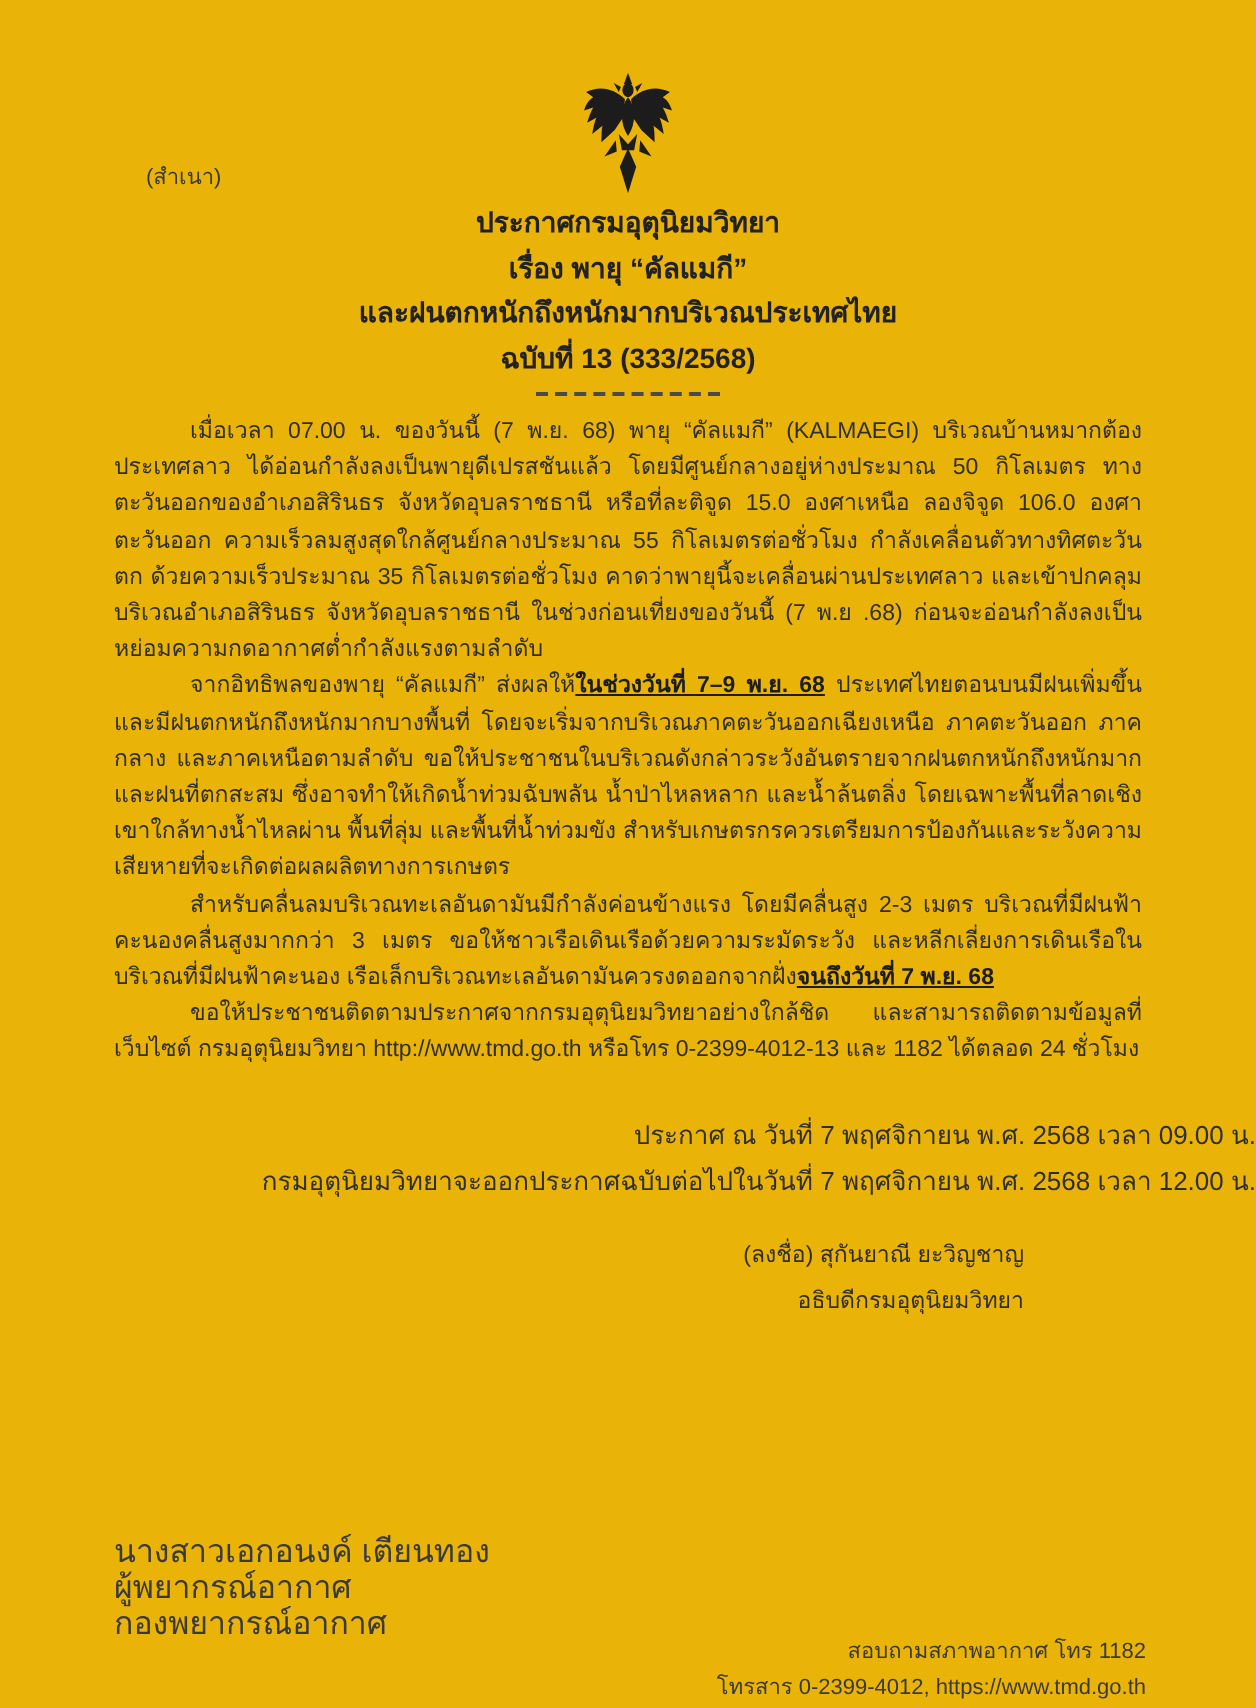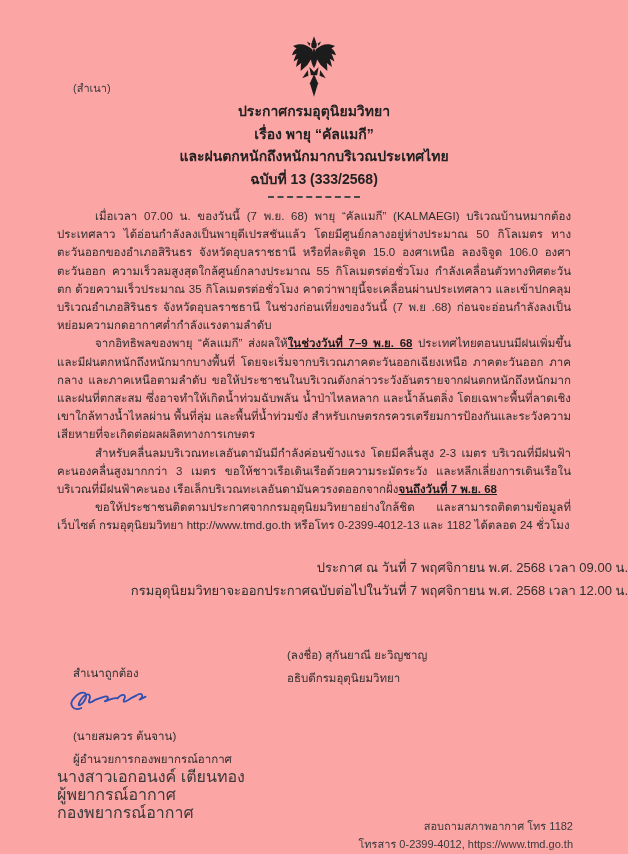--- a/index.html
+++ b/index.html
@@ -4,21 +4,21 @@
 <style>
   html,body{margin:0;padding:0;}
   body{
     background:#e8e8e8;
     font-family:"Liberation Sans","DejaVu Sans",sans-serif;
   }
   .page{
     position:relative;
     width:628px;height:854px;
     margin:0 auto;
-    background:#fca5a5;
+    background:#eab308;
     color:#2f2f2f;
     overflow:hidden;
   }
   .copy-label{
     position:absolute;left:73px;top:79px;
     font-size:11px;color:#3a3a3a;
   }
   .emblem{
     position:absolute;left:50%;top:33px;transform:translateX(-50%);
     width:46px;height:68px;
@@ -36,22 +36,22 @@
     position:absolute;top:207px;left:57px;width:514px;
     font-size:11.5px;line-height:18.2px;text-align:justify;
   }
   .body-text p{margin:0;text-indent:38px;}
   .body-text .bold{font-weight:700;color:#1d1d1d;text-decoration:underline;}
   .date-block{
     position:absolute;top:557px;left:0;width:100%;
     text-align:right;font-size:13px;line-height:22.5px;
   }
   .signatory-block{
-    position:absolute;top:644px;left:287px;width:225px;
-    text-align:left;font-size:11.5px;line-height:22.5px;
+    position:absolute;top:617px;left:287px;width:225px;
+    text-align:right;font-size:11.5px;line-height:22.5px;
   }
   .certification-block{
     position:absolute;left:73px;top:665px;
     font-size:11.5px;line-height:16px;
   }
   .certification-block .sig{display:block;margin:3px 0 4px -6px;}
   .certification-block .cert-name{margin-top:2px;}
   .certification-block .cert-pos{margin-top:7px;}
   .footer-left{
     position:absolute;left:57px;top:768px;
@@ -106,30 +106,20 @@
   <div class="date-block">
     <div>ประกาศ ณ วันที่ 7 พฤศจิกายน พ.ศ. 2568 เวลา 09.00 น.</div>
     <div>กรมอุตุนิยมวิทยาจะออกประกาศฉบับต่อไปในวันที่ 7 พฤศจิกายน พ.ศ. 2568 เวลา 12.00 น.</div>
   </div>
 
   <div class="signatory-block">
     <div>(ลงชื่อ) สุกันยาณี ยะวิญชาญ</div>
     <div>อธิบดีกรมอุตุนิยมวิทยา</div>
   </div>
 
-  <div class="certification-block">
-    <div>สำเนาถูกต้อง</div>
-    <span class="sig">
-      <svg viewBox="0 0 140 60" width="84" height="36" aria-hidden="true">
-        <path d="M24 40 C10 46 2 34 12 23 C22 12 36 11 31 24 C27 34 14 42 22 28 C31 13 42 15 37 27 C34 34 42 30 48 26 L60 22 C68 18 72 24 63 29 C72 26 78 22 84 24 C92 15 100 17 95 26 C92 33 100 28 106 24 L116 19 C124 13 130 20 121 26 L131 21" fill="none" stroke="#2d4faf" stroke-width="3" stroke-linecap="round" stroke-linejoin="round"></path>
-      </svg>
-    </span>
-    <div class="cert-name">(นายสมควร  ต้นจาน)</div>
-    <div class="cert-pos">ผู้อำนวยการกองพยากรณ์อากาศ</div>
-  </div>
 
   <div class="footer-left">
     <div>นางสาวเอกอนงค์  เตียนทอง</div>
     <div>ผู้พยากรณ์อากาศ</div>
     <div>กองพยากรณ์อากาศ</div>
   </div>
 
   <div class="footer-right">
     <div>สอบถามสภาพอากาศ โทร 1182</div>
     <div>โทรสาร 0-2399-4012, https://www.tmd.go.th</div>

